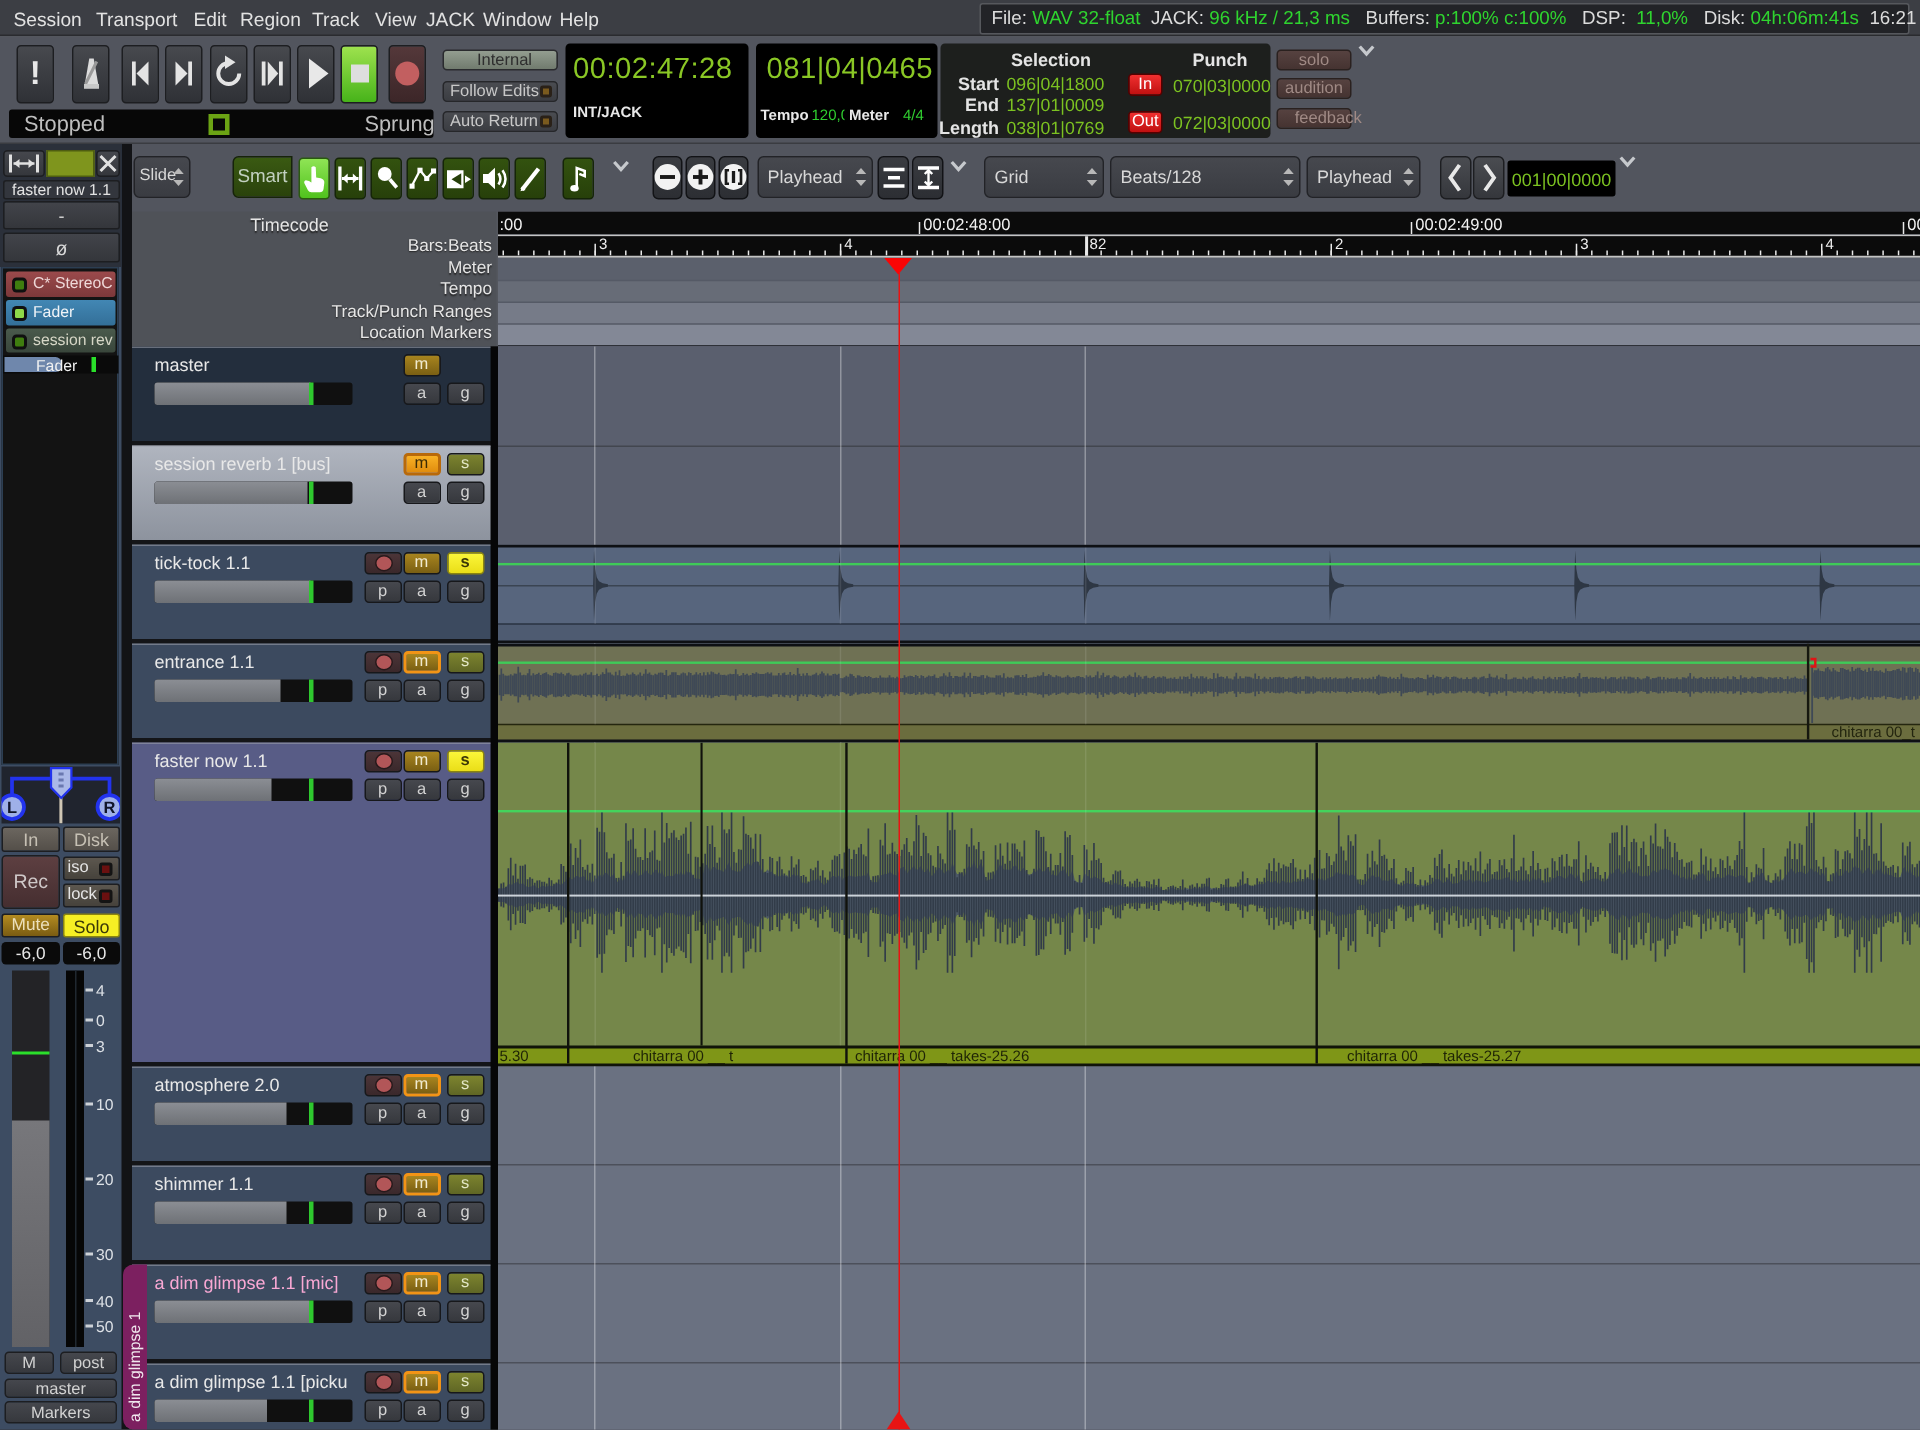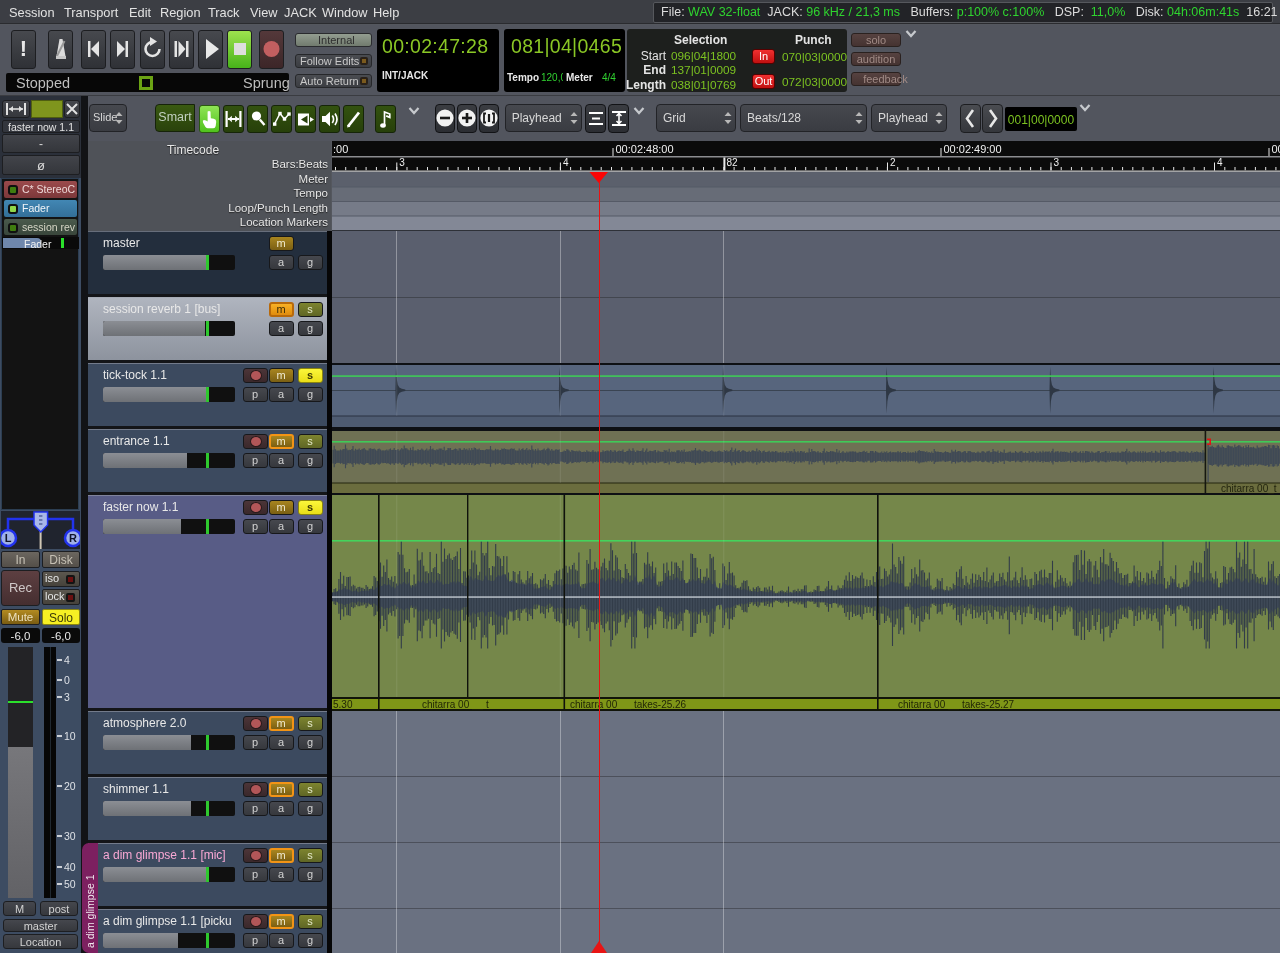--- a/index.html
+++ b/index.html
@@ -81,21 +81,21 @@
 <div class="txt" style="left:382px;top:70px;font-size:10px;font-weight:bold;color:#e8e8e8;">INT/JACK</div>
 <div class="ab" style="left:504px;top:29px;width:121px;height:63px;background:#000;border-radius:3px;"></div>
 <div class="txt" style="left:511px;top:35px;font-size:19.5px;color:#8ac725;letter-spacing:0.3px;">081|04|0465</div>
 <div class="txt" style="left:507px;top:72px;font-size:10px;font-weight:bold;color:#e8e8e8;">Tempo</div>
 <div class="ab" style="left:541px;top:72px;width:22px;height:12px;overflow:hidden;font-size:10px;line-height:12px;color:#30d030;">120,0</div>
 <div class="txt" style="left:566px;top:72px;font-size:10px;font-weight:bold;color:#e8e8e8;">Meter</div>
 <div class="txt" style="left:602px;top:72px;font-size:10px;color:#30d030;">4/4</div>
 <div class="ab" style="left:627px;top:29px;width:220px;height:63px;background:#1d1f1d;border-radius:3px;"></div>
 <div class="txt" style="left:674px;top:33px;font-size:12px;font-weight:bold;color:#e4e4e4;">Selection</div>
 <div class="txt" style="left:795px;top:33px;font-size:12px;font-weight:bold;color:#e4e4e4;text-align:right;">Punch</div>
-<div class="txt" style="left:615px;top:49px;font-size:12px;color:#e4e4e4;font-weight:normal;text-align:right;width:51px;">Start</div>
+<div class="txt" style="left:615px;top:49px;font-size:12px;color:#e4e4e4;font-weight:bold;text-align:right;width:51px;">Start</div>
 <div class="txt" style="left:615px;top:63px;font-size:12px;color:#e4e4e4;font-weight:bold;text-align:right;width:51px;">End</div>
 <div class="txt" style="left:615px;top:77.5px;font-size:12px;color:#e4e4e4;font-weight:bold;text-align:right;width:51px;">Length</div>
 <div class="txt" style="left:671px;top:49px;font-size:11.8px;color:#7cc221;">096|04|1800</div>
 <div class="txt" style="left:671px;top:63px;font-size:11.8px;color:#7cc221;">137|01|0009</div>
 <div class="txt" style="left:671px;top:77.5px;font-size:11.8px;color:#7cc221;">038|01|0769</div>
 <div class="ab" style="left:752px;top:49px;width:23px;height:15px;background:linear-gradient(#f03030,#c01010);border:1px solid #500;border-radius:3px;"></div>
 <div class="txt" style="left:753px;top:50px;font-size:11px;color:#fff;width:21px;text-align:center;">In</div>
 <div class="ab" style="left:752px;top:74px;width:23px;height:15px;background:linear-gradient(#f03030,#c01010);border:1px solid #500;border-radius:3px;"></div>
 <div class="txt" style="left:753px;top:75px;font-size:11px;color:#fff;width:21px;text-align:center;">Out</div>
 <div class="txt" style="left:782px;top:49.5px;font-size:11.8px;color:#7cc221;">070|03|0000</div>
@@ -233,21 +233,21 @@
 <div class="ab" style="left:1005px;top:107px;width:72px;height:24px;background:#000;border-radius:2px;"></div>
 <div class="txt" style="left:1005px;top:113px;font-size:12px;color:#7cc221;width:72px;text-align:center;">001|00|0000</div>
 <svg class="ab" style="left:1079px;top:104px;" width="12" height="8">
     <path d="M1.5 1 L6 6 L10.5 1" stroke="#c6c9cd" stroke-width="2.2" fill="none"></path>
   </svg>
 <div class="ab" style="left:88px;top:141px;width:243px;height:90px;background:#4f5258;"></div>
 <div class="txt" style="left:73px;top:142.5px;width:240px;text-align:center;font-size:12px;color:#e6e6e6;text-shadow:0 1px 1px #222;">Timecode</div>
 <div class="txt" style="left:88px;top:157.5px;width:240px;text-align:right;font-size:11.5px;color:#e6e6e6;text-shadow:0 1px 1px #222;">Bars:Beats</div>
 <div class="txt" style="left:88px;top:172.5px;width:240px;text-align:right;font-size:11.5px;color:#e6e6e6;text-shadow:0 1px 1px #222;">Meter</div>
 <div class="txt" style="left:88px;top:187px;width:240px;text-align:right;font-size:11.5px;color:#e6e6e6;text-shadow:0 1px 1px #222;">Tempo</div>
-<div class="txt" style="left:88px;top:201.5px;width:240px;text-align:right;font-size:11.5px;color:#e6e6e6;text-shadow:0 1px 1px #222;">Loop/Punch Length</div>
+<div class="txt" style="left:88px;top:201.5px;width:240px;text-align:right;font-size:11.5px;color:#e6e6e6;text-shadow:0 1px 1px #222;">Track/Punch Ranges</div>
 <div class="txt" style="left:88px;top:216px;width:240px;text-align:right;font-size:11.5px;color:#e6e6e6;text-shadow:0 1px 1px #222;">Location Markers</div>
 <svg class="ab" style="left:332px;top:141px;" width="948" height="90">
     <rect x="0" y="0" width="948" height="15" fill="#0b0b0b"></rect>
     <rect x="0" y="15.5" width="948" height="1" fill="#c4c4c4"></rect>
     <rect x="0" y="16.5" width="948" height="13.5" fill="#0b0b0b"></rect>
     <rect x="0" y="29.5" width="948" height="1.2" fill="#c4c4c4"></rect>
     <rect x="0" y="31" width="948" height="15" fill="#5b606c"></rect>
     <rect x="0" y="46" width="948" height="14.5" fill="#676c77"></rect>
     <rect x="0" y="60.5" width="948" height="14.5" fill="#767b88"></rect>
     <rect x="0" y="75" width="948" height="15" fill="#838896"></rect>
@@ -686,14 +686,14 @@
     <rect x="1" y="236" width="5" height="2" fill="#cdd1d7"></rect>
     <text x="8" y="241" font-size="10.5" fill="#dde1e6" font-family="Liberation Sans">50</text>
   </svg>
 <div class="ab" style="left:3px;top:901px;width:33px;height:15px;background:linear-gradient(#45474d,#36383d);border:1px solid #1d1e21;border-radius:3px;"></div>
 <div class="txt" style="left:3px;top:902.5px;font-size:11px;color:#d2d2d2;width:33px;text-align:center;">M</div>
 <div class="ab" style="left:40px;top:901px;width:38px;height:15px;background:linear-gradient(#45474d,#36383d);border:1px solid #1d1e21;border-radius:3px;"></div>
 <div class="txt" style="left:40px;top:902.5px;font-size:11px;color:#d2d2d2;width:38px;text-align:center;">post</div>
 <div class="ab" style="left:3px;top:919px;width:75px;height:13px;background:linear-gradient(#45474d,#36383d);border:1px solid #1d1e21;border-radius:3px;"></div>
 <div class="txt" style="left:3px;top:919.5px;font-size:11px;color:#d2d2d2;width:75px;text-align:center;">master</div>
 <div class="ab" style="left:3px;top:934px;width:75px;height:15px;background:linear-gradient(#45474d,#36383d);border:1px solid #1d1e21;border-radius:3px;"></div>
-<div class="txt" style="left:3px;top:935.5px;font-size:11px;color:#d2d2d2;width:75px;text-align:center;">Location</div>
+<div class="txt" style="left:3px;top:935.5px;font-size:11px;color:#d2d2d2;width:75px;text-align:center;">Markers</div>
 <div class="ab" style="left:82px;top:843px;width:16px;height:110px;background:#7c2060;border-radius:7px 0 0 7px;"></div>
 <div class="ab" style="left:84px;top:843px;width:14px;height:108px;color:#f0e8ee;font-size:10.5px;writing-mode:vertical-rl;transform:rotate(180deg);text-align:left;padding-top:3px;white-space:nowrap;">a dim glimpse 1</div>
 </body></html>

